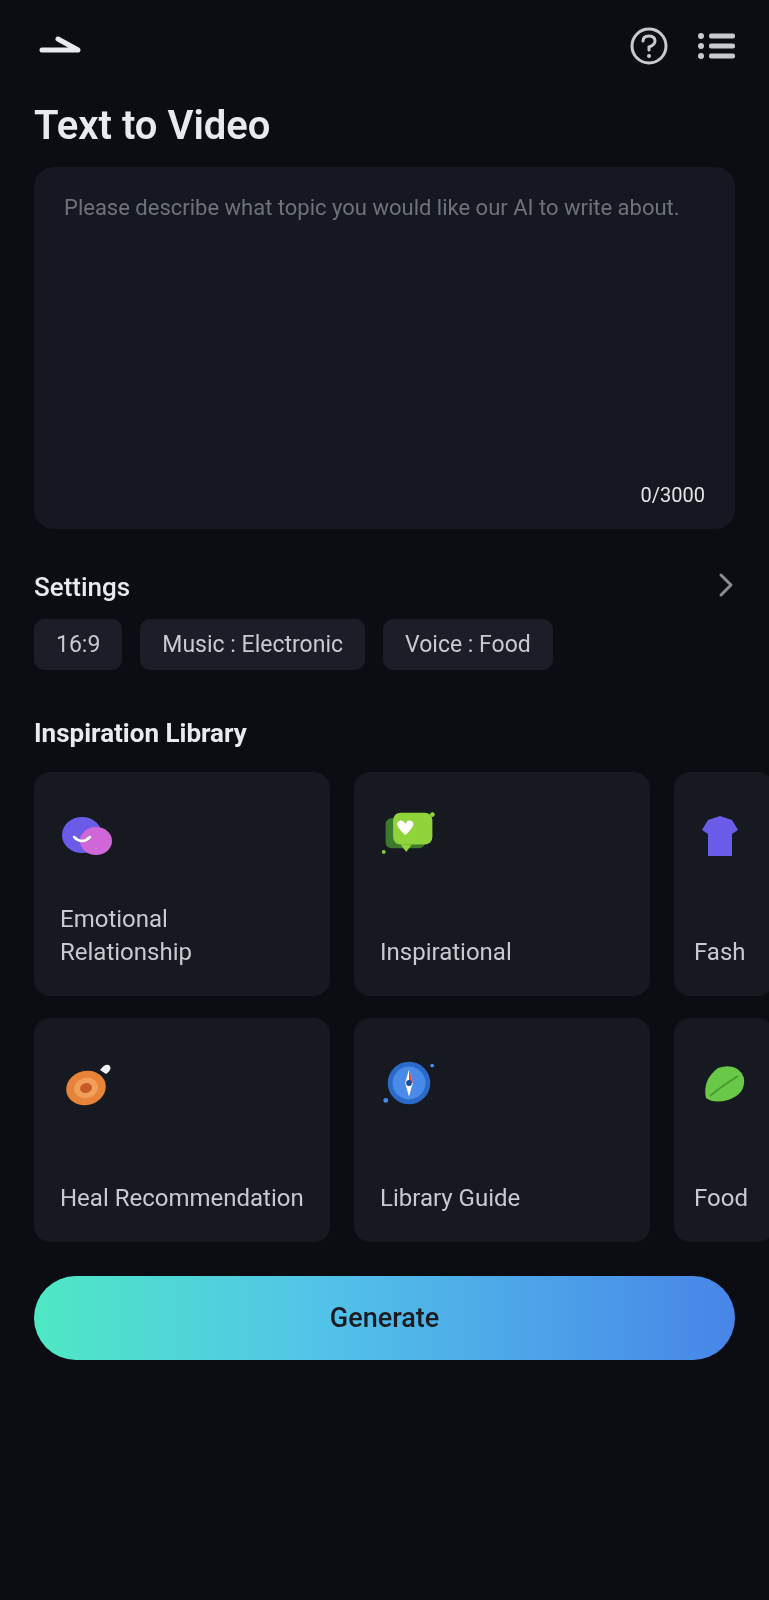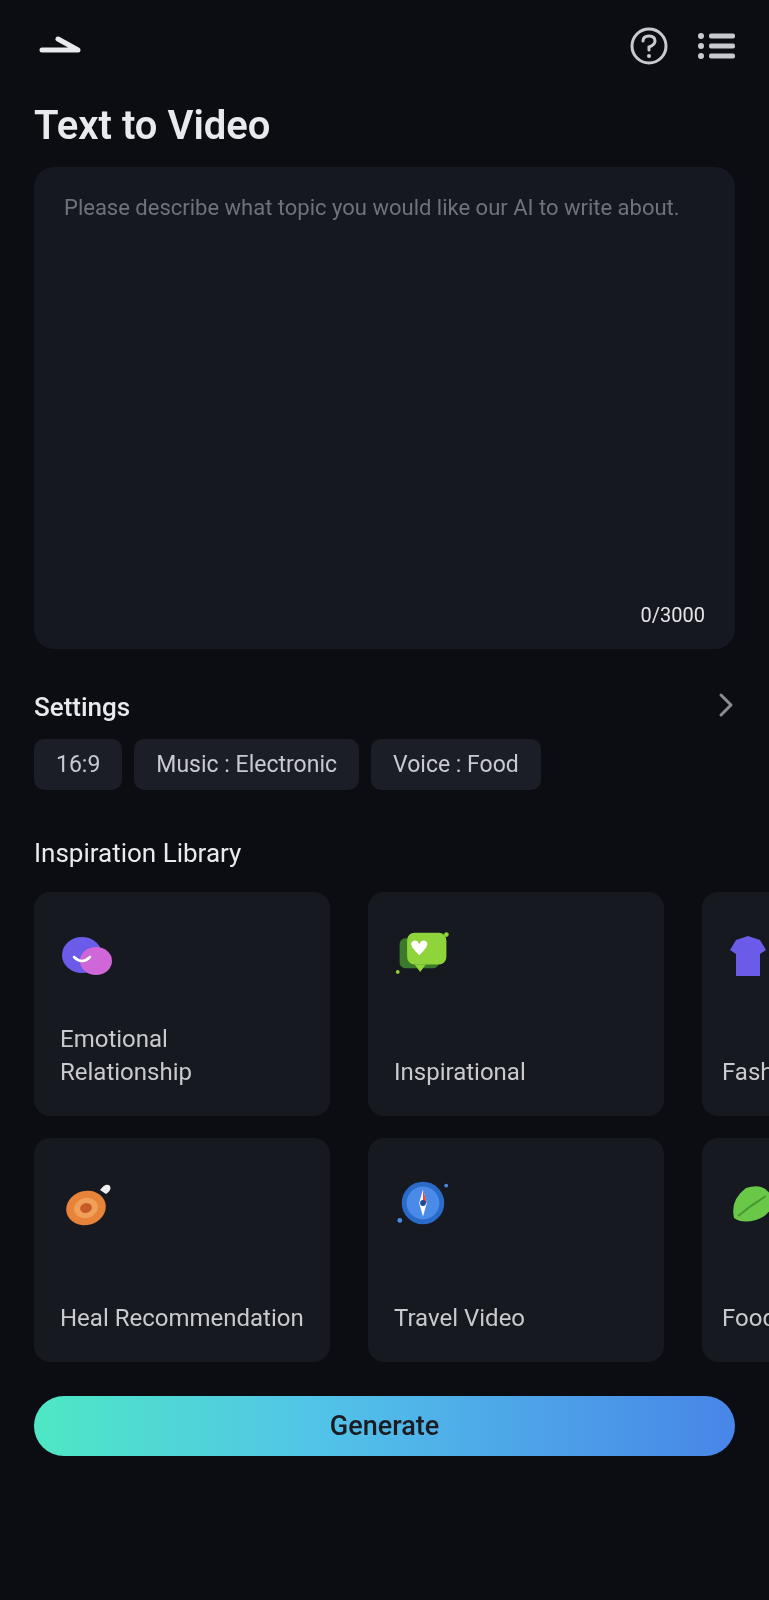--- a/index.html
+++ b/index.html
@@ -43,21 +43,21 @@
       font-size: 40px;
       font-weight: 600;
       color: #e8eaed;
       padding: 28px 34px 18px;
     }
     .textarea-container {
       margin: 0 34px;
       background: #151820;
       border-radius: 20px;
       padding: 28px 30px 18px;
-      height: 482px;
+      height: 362px;
       position: relative;
     }
     .textarea {
       width: 100%;
       height: calc(100% - 40px);
       background: transparent;
       border: none;
       outline: none;
       resize: none;
       color: #e8eaed;
@@ -85,49 +85,49 @@
       font-weight: 500;
       color: #e8eaed;
     }
     .chevron-right {
       cursor: pointer;
       color: #8a8c92;
     }
     .chips-row {
       margin: 12px 0 0 34px;
       display: flex;
-      gap: 12px;
+      gap: 18px;
       overflow: hidden;
       align-items: flex-end;
     }
     .chip {
       background: #1b1e26;
       border-radius: 10px;
       padding: 12px 22px;
       font-size: 23px;
       color: #c8cacf;
       white-space: nowrap;
       cursor: pointer;
     }
     .inspiration-title {
       font-size: 26px;
-      font-weight: 400;
+      font-weight: 700;
       color: #e8eaed;
       margin: 48px 34px 24px;
     }
     .cards-grid {
       margin-left: 34px;
       display: flex;
       flex-direction: column;
       gap: 22px;
       overflow: hidden;
     }
     .cards-row {
       display: flex;
-      gap: 38px;
+      gap: 24px;
     }
     .card {
       background: #16191f;
       border-radius: 16px;
       width: 296px;
       height: 224px;
       padding: 36px 26px 26px;
       display: flex;
       flex-direction: column;
       justify-content: space-between;
@@ -145,21 +145,21 @@
       align-items: center;
       justify-content: center;
     }
     .card-label {
       font-size: 24px;
       color: #c8cacf;
       line-height: 1.4;
     }
     .generate-btn {
       margin: 34px 34px 0;
-      height: 60px;
+      height: 84px;
       border-radius: 42px;
       background: linear-gradient(90deg, #4ee8c4 0%, #52c4e8 40%, #4885e8 100%);
       display: flex;
       align-items: center;
       justify-content: center;
       font-size: 27px;
       font-weight: 500;
       color: #1a1c22;
       cursor: pointer;
     }
@@ -269,21 +269,21 @@
         <svg width="60" height="56" viewBox="0 0 60 56">
           <circle cx="30" cy="28" r="22" fill="#2a6ac8"></circle>
           <circle cx="30" cy="28" r="17" fill="#4a8ae8"></circle>
           <path d="M 30 14 L 34 28 L 30 42 L 26 28 Z" fill="#ffffff"></path>
           <path d="M 30 14 L 34 28 L 30 28 Z" fill="#f04040"></path>
           <circle cx="30" cy="28" r="3" fill="#1a4a98"></circle>
           <circle cx="54" cy="10" r="2" fill="#4a8ae8"></circle>
           <circle cx="6" cy="46" r="2.5" fill="#4a8ae8"></circle>
         </svg>
       </div>
-      <div class="card-label">Travel Video</div>
+      <div class="card-label">Library Guide</div>
     </div>
     <div class="card partial">
       <div class="card-icon">
         <svg width="50" height="46" viewBox="0 0 50 46">
           <path d="M 8 38 Q 4 20 20 8 Q 40 2 46 18 Q 48 34 30 40 Q 16 44 8 38" fill="#6ac848"></path>
           <path d="M 12 36 Q 24 26 40 16" stroke="#4a9830" stroke-width="2" fill="none"></path>
         </svg>
       </div>
       <div class="card-label">Food</div>
     </div>

